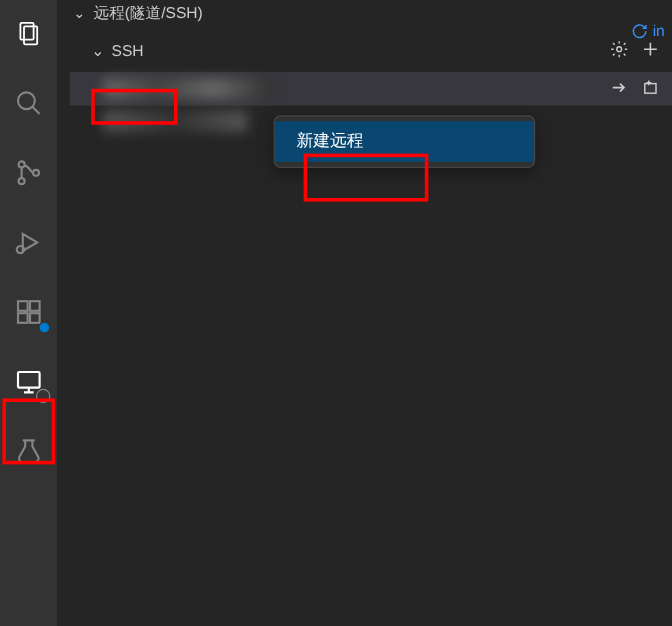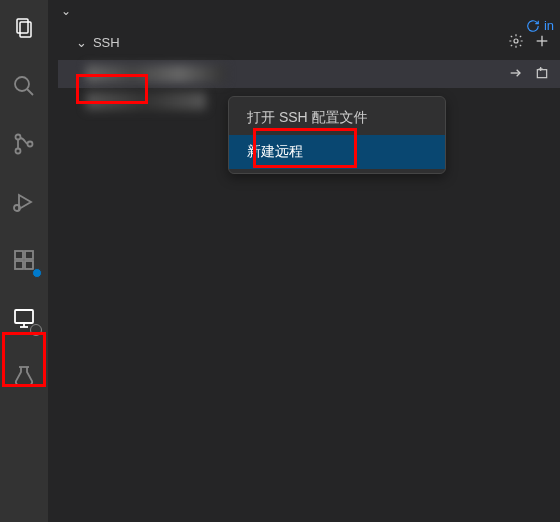--- a/index.html
+++ b/index.html
@@ -192,20 +192,21 @@
           <path d="M9 3v5l-5 9a3 3 0 0 0 3 4h10a3 3 0 0 0 3-4l-5-9V3"></path>
           <line x1="7" y1="3" x2="17" y2="3"></line>
         </svg>
     </div>
   </div>
 
   <div class="sidebar">
     <div class="tree">
       <div class="tree-row">
         <span class="chev">⌄</span>
+        <span>远程(隧道/SSH)</span>
       </div>
       <div class="tree-row-ssh">
         <div class="ssh-left">
           <span class="chev">⌄</span>
           <span>SSH</span>
         </div>
         <div class="ssh-actions">
           <span title="配置">
             <svg viewBox="0 0 24 24" fill="none" stroke="currentColor" stroke-width="1.8">
                 <circle cx="12" cy="12" r="3"></circle>
@@ -239,21 +240,20 @@
         </div>
       </div>
       <div class="host-sub">
         <div class="blur"></div>
       </div>
     </div>
   </div>
 </div>
 
 <div class="context-menu">
-  <div class="context-item">打开 SSH 配置文件</div>
   <div class="context-item hover">新建远程</div>
 </div>
 
 <div class="top-right-hint">
   <svg width="14" height="14" viewBox="0 0 24 24" fill="none" stroke="#3794ff" stroke-width="2">
       <path d="M21 12a9 9 0 1 1-3-6.7L21 8"></path>
       <polyline points="21 3 21 8 16 8"></polyline>
     </svg>
   <span>in</span>
 </div>

